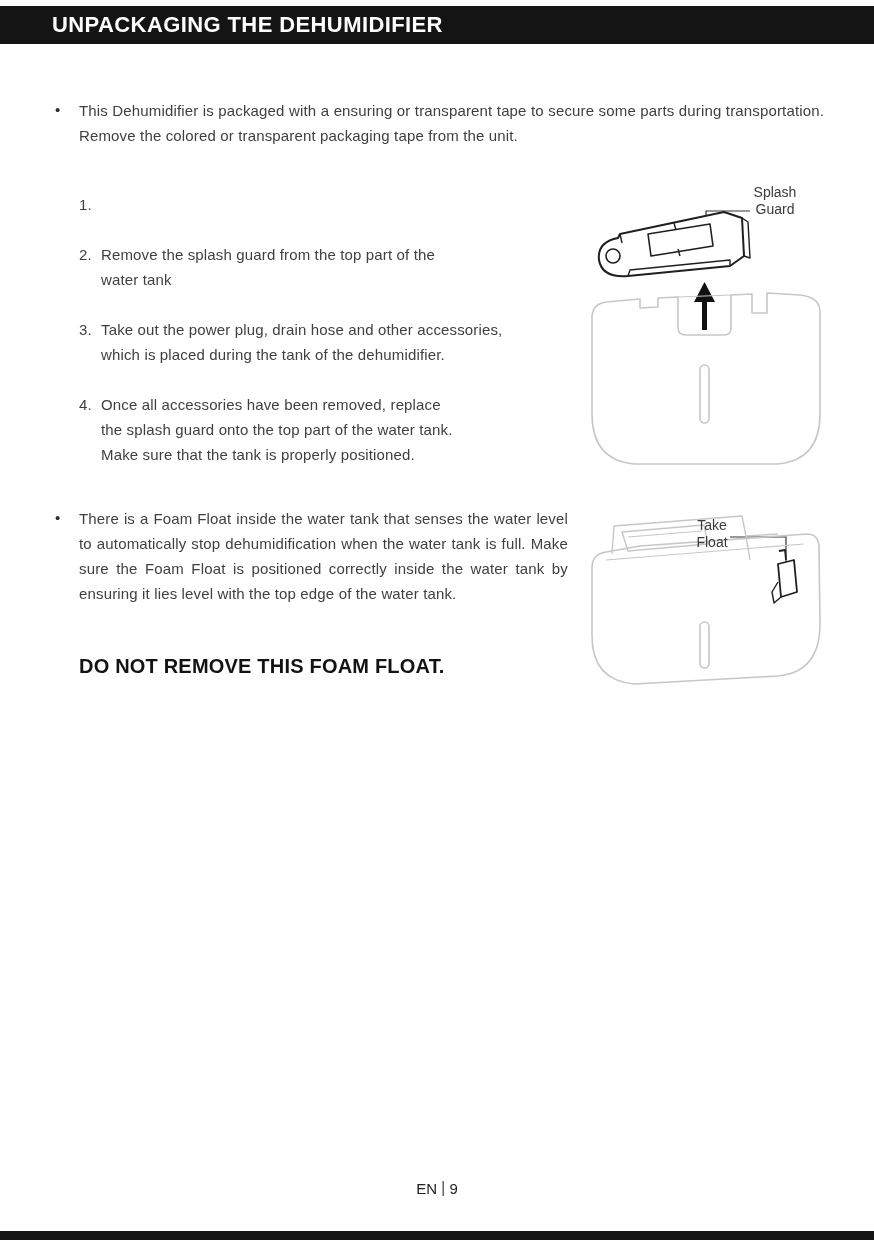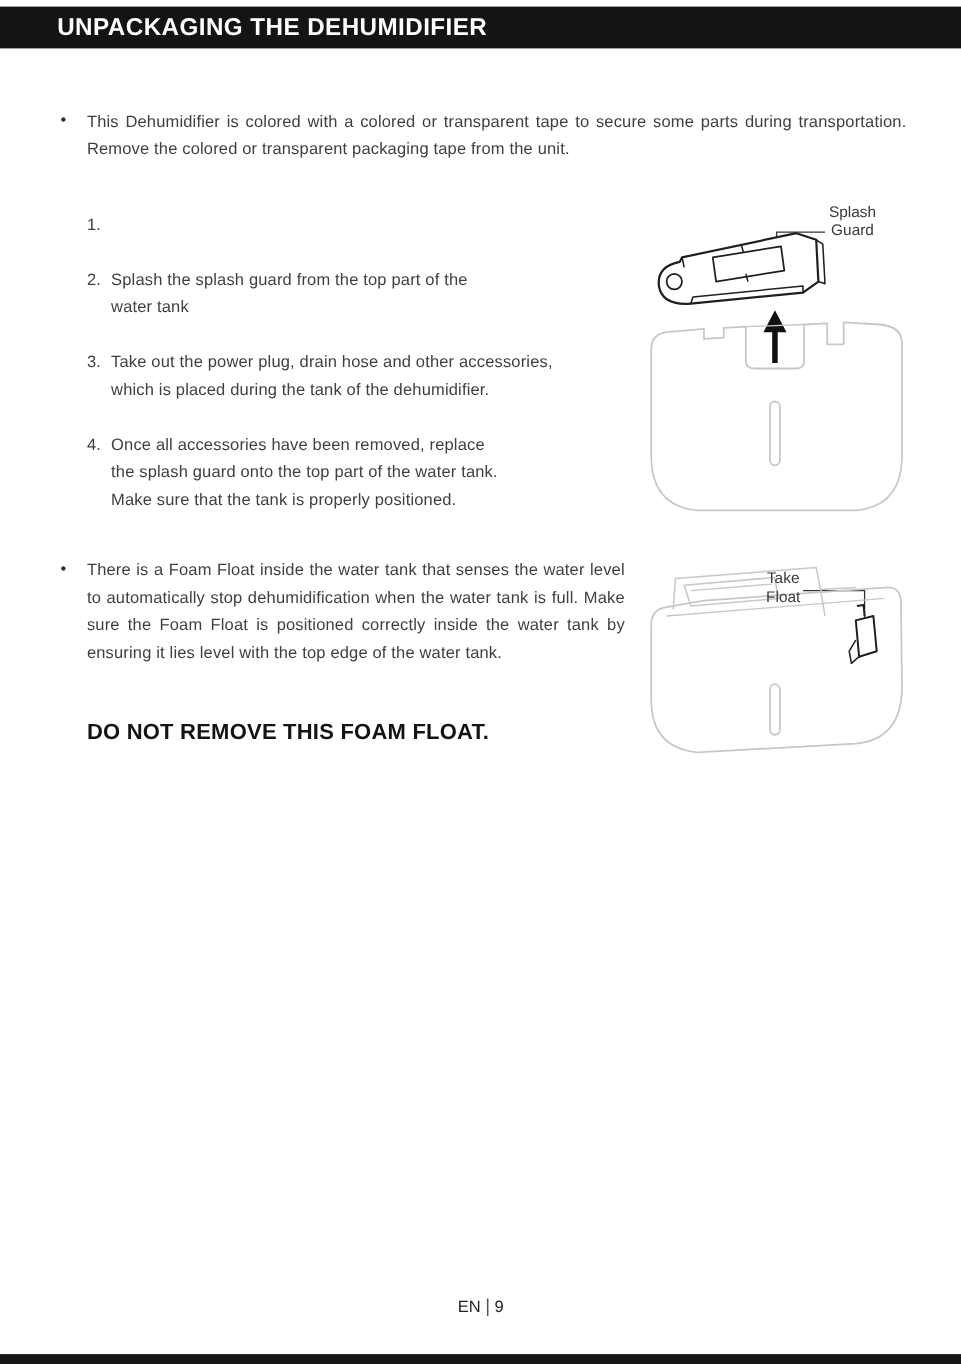--- a/index.html
+++ b/index.html
@@ -48,30 +48,30 @@
 <body>
 
 <div class="page">
 
   <header class="header-bar">
     <h1>UNPACKAGING THE DEHUMIDIFIER</h1>
   </header>
 
   <div class="para para1">
     <span class="bullet">•</span>
-    <p class="ptext">This Dehumidifier is colored with a colored or transparent tape to secure some parts during transportation. Remove the colored or transparent packaging tape from the unit.</p>
+    <p class="ptext">This Dehumidifier is packaged with a ensuring or transparent tape to secure some parts during transportation. Remove the colored or transparent packaging tape from the unit.</p>
   </div>
 
   <ol class="steps">
     <li class="step">
       <span class="num">1.</span>
     </li>
     <li class="step">
       <span class="num">2.</span>
-      <span class="stext">Splash the splash guard from the top part of the
+      <span class="stext">Remove the splash guard from the top part of the
 water tank</span>
     </li>
     <li class="step">
       <span class="num">3.</span>
       <span class="stext">Take out the power plug, drain hose and other accessories,
 which is placed during the tank of the dehumidifier.</span>
     </li>
     <li class="step">
       <span class="num">4.</span>
       <span class="stext">Once all accessories have been removed, replace

